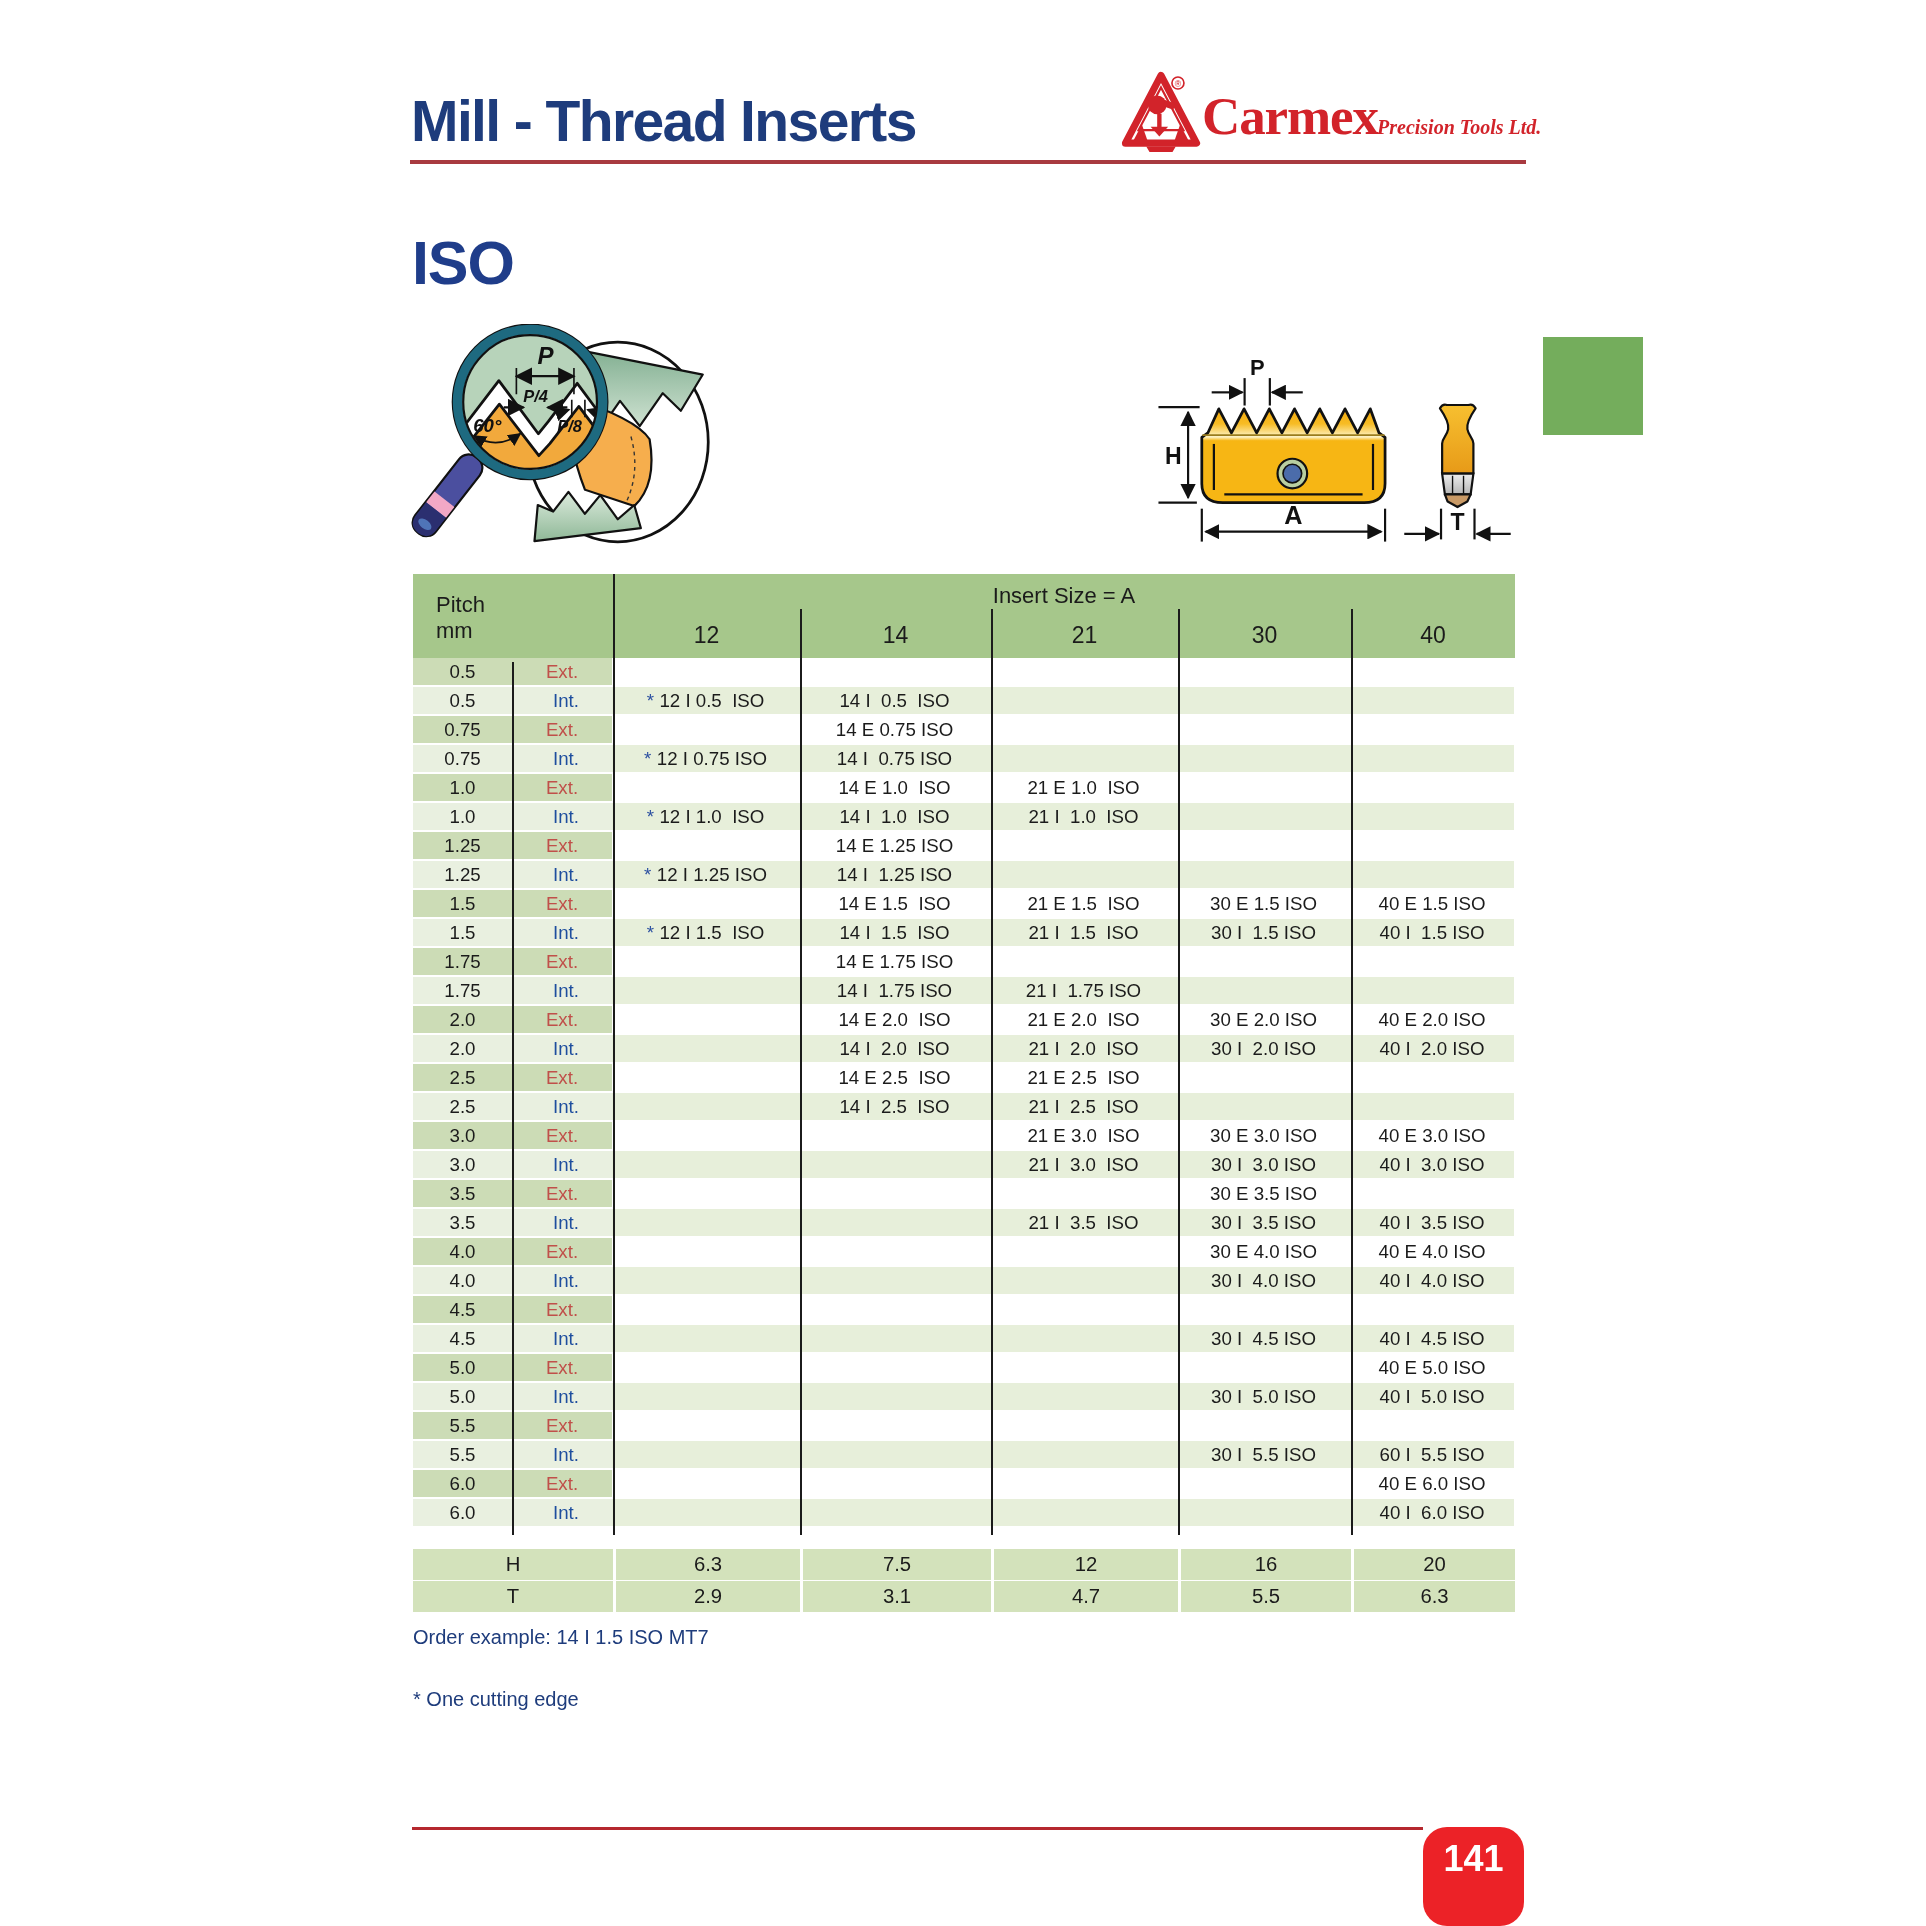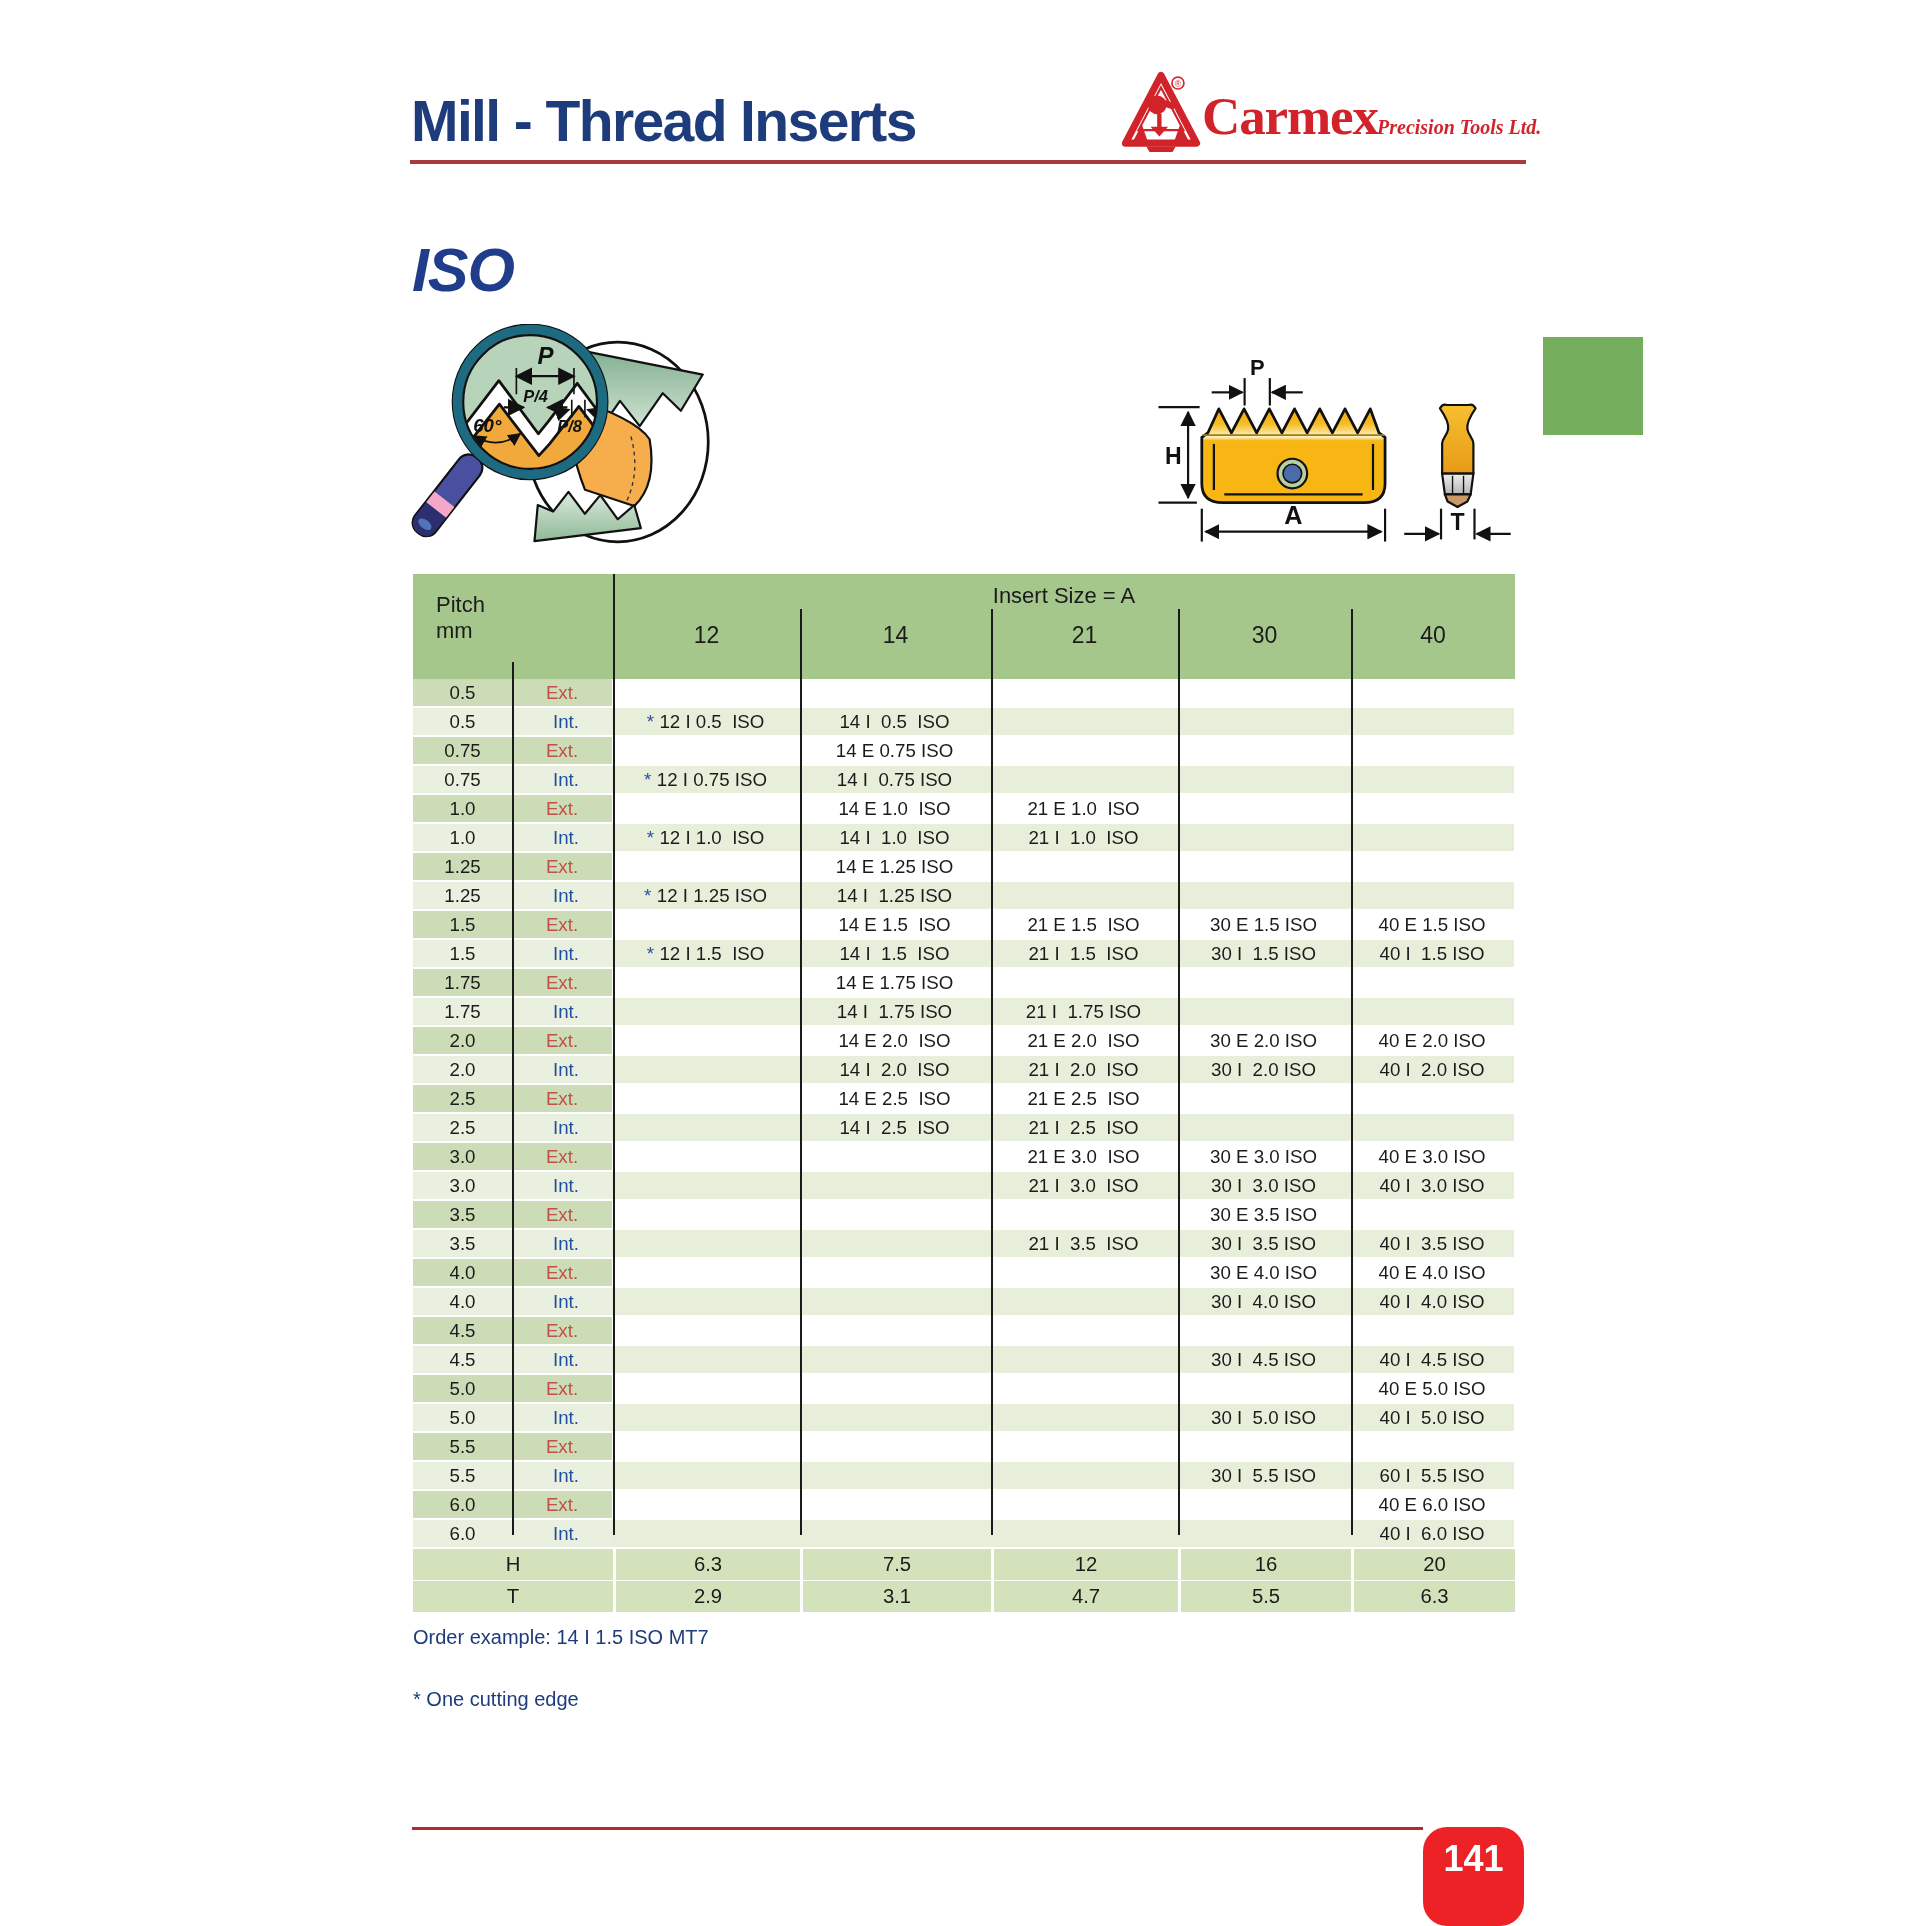--- a/index.html
+++ b/index.html
@@ -9,28 +9,28 @@
   
   .doc-title{position:absolute;left:411px;top:88px;font-size:57px;font-weight:bold;
              color:#1e3c7c;letter-spacing:-1.6px;white-space:nowrap;}
   .brand{position:absolute;left:1120px;top:71px;width:417px;height:82px;}
   .brand-name{position:absolute;left:82px;top:15.4px;font-family:"Liberation Serif",serif;
               font-weight:bold;font-size:53px;color:#d2232a;letter-spacing:-1.1px;}
   .brand-tag{position:absolute;left:257px;top:45px;font-family:"Liberation Serif",serif;
              font-style:italic;font-weight:bold;font-size:20px;color:#d2232a;white-space:nowrap;}
   .header-rule{position:absolute;left:410px;top:160px;width:1116px;height:3.8px;background:#a83a40;}
 
-  .iso-heading{position:absolute;left:412px;top:235px;font-size:61px;font-weight:bold;
-               font-style:italic;color:#1f3d8a;letter-spacing:-1.1px;}
+  .iso-heading{position:absolute;left:412px;top:228px;font-size:61px;font-weight:bold;
+               color:#1f3d8a;letter-spacing:-1.1px;}
 
   .green-tab{position:absolute;left:1543px;top:337px;width:100px;height:98px;background:#74ad5c;}
 
   
   .tbl{position:absolute;left:413px;top:574px;width:1102px;}
-  .tbl-header{position:relative;width:1102px;height:105px;background:#a6c78b;}
+  .tbl-header{position:relative;width:1102px;height:84px;background:#a6c78b;}
   .pitch-block{position:absolute;left:0;top:0;width:200px;height:88px;
                display:flex;flex-direction:column;justify-content:center;padding-left:23px;box-sizing:border-box;}
   .pitch-block div{font-size:22px;line-height:26px;color:#1b1b1b;}
   .insert-size{position:absolute;left:200px;top:0;width:902px;height:35px;
                display:flex;align-items:flex-end;justify-content:center;font-size:22px;color:#1b1b1b;}
   .sizes-row{position:absolute;left:200px;top:35px;width:902px;height:53px;
              display:grid;grid-template-columns:187px 191px 187px 173px 164px;}
   .size-cell{display:flex;align-items:center;justify-content:center;font-size:23px;color:#1b1b1b;}
 
   .rows{position:relative;width:1102px;}

